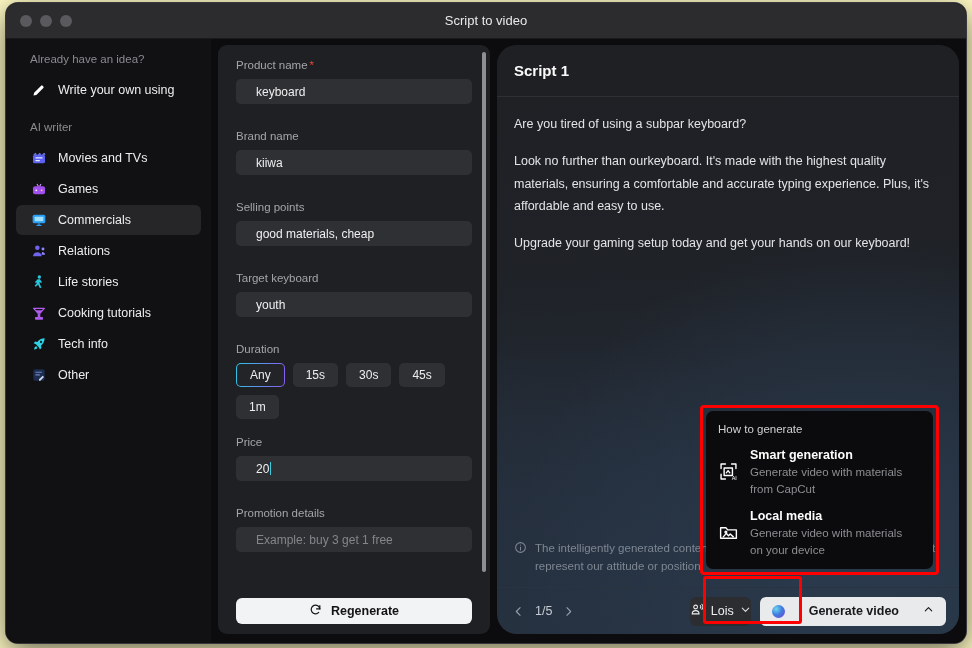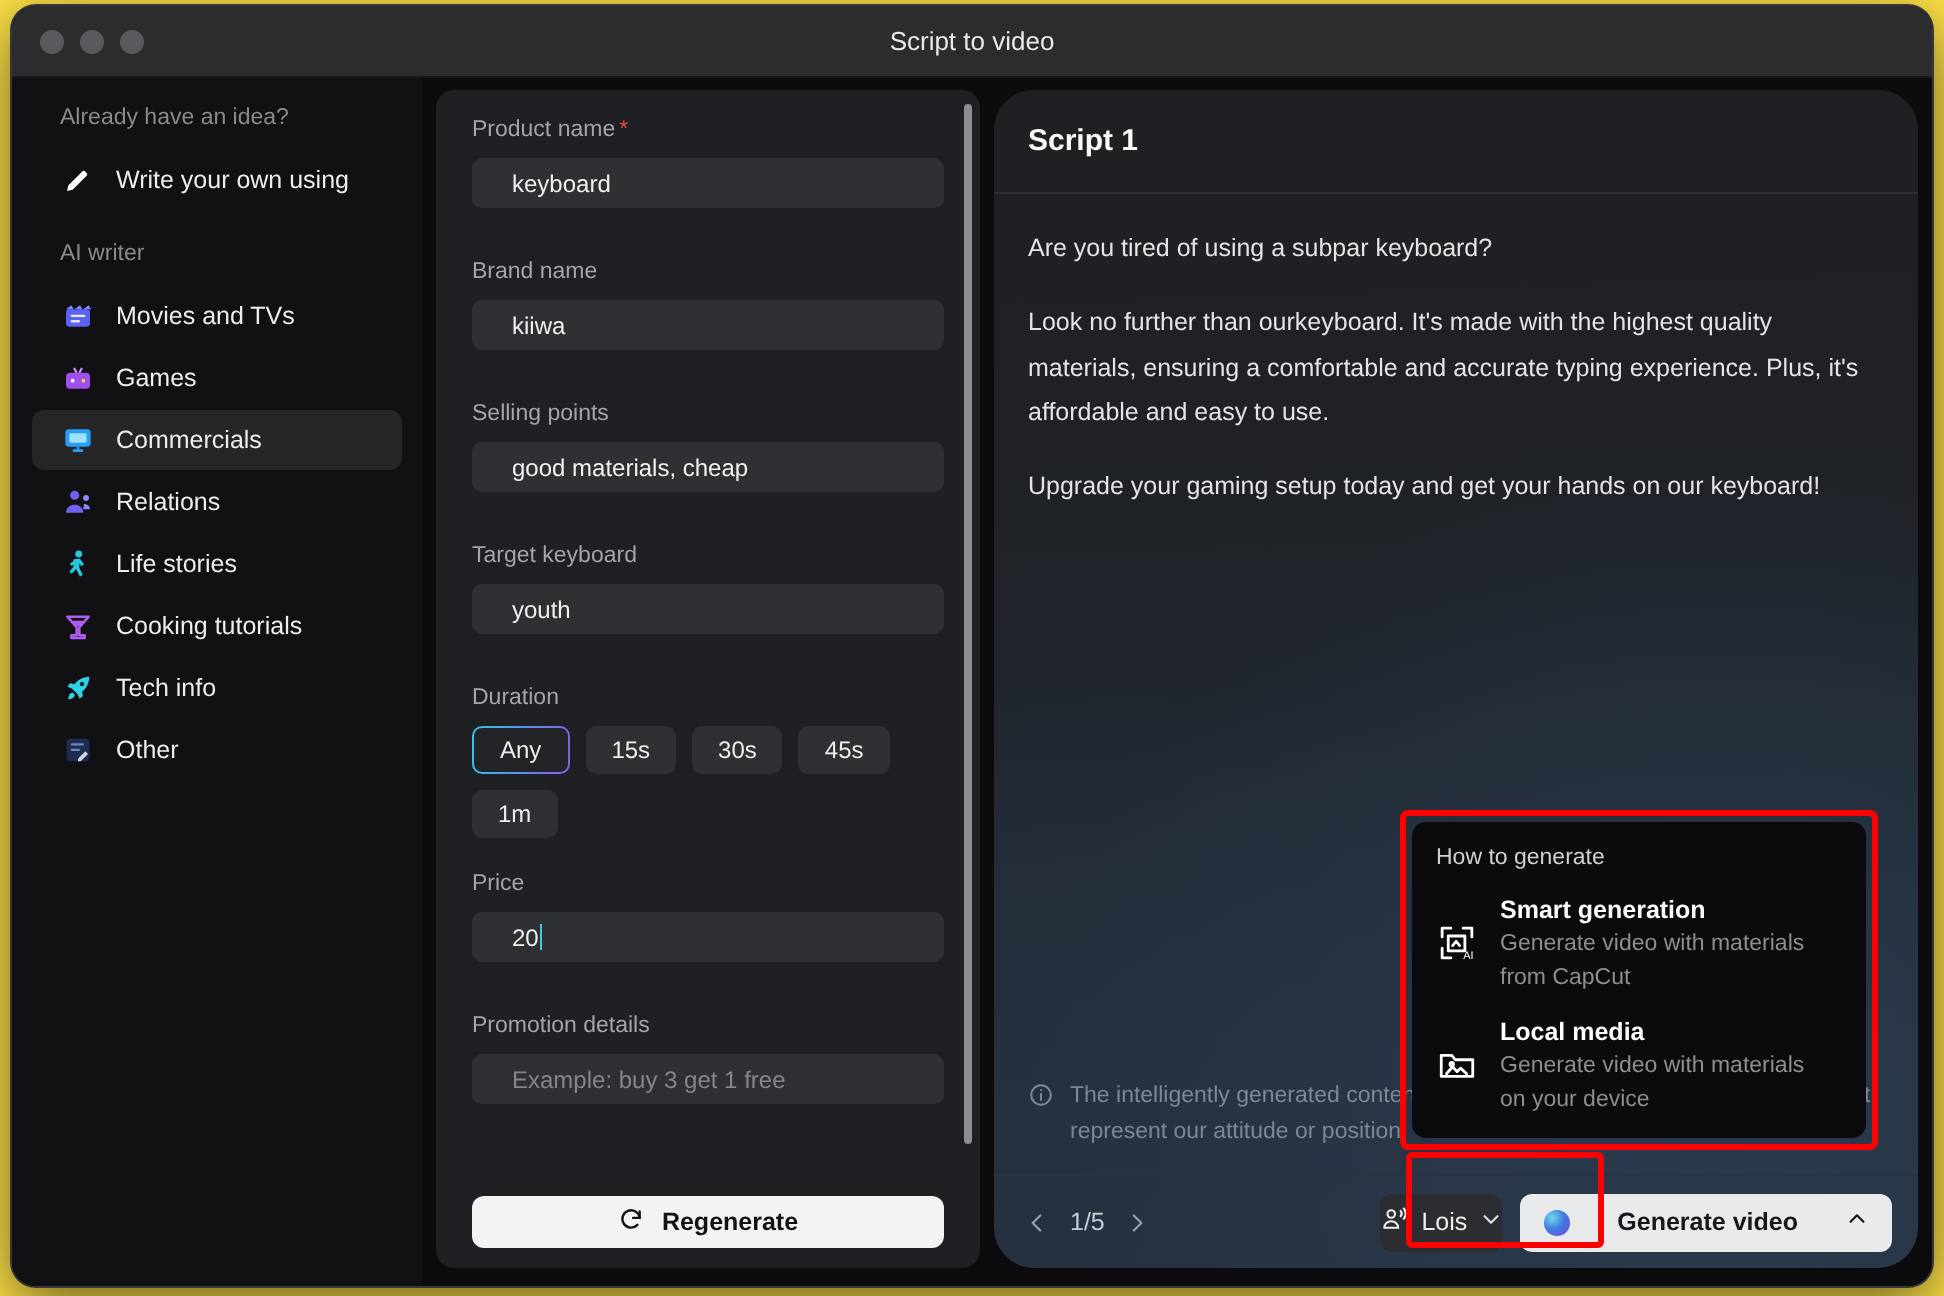--- a/index.html
+++ b/index.html
@@ -6,21 +6,21 @@
     margin: 0;
     padding: 0;
     background: #1c1c1e;
     font-family: "Liberation Sans", sans-serif;
   }
   #app {
     position: relative;
     width: 972px;
     height: 648px;
     overflow: hidden;
-    background: #fde047;
+    background: #fef9c3;
   }
 
   
   .window {
     position: absolute;
     left: 6px;
     top: 3px;
     width: 960px;
     height: 640px;
     border-radius: 12px;

